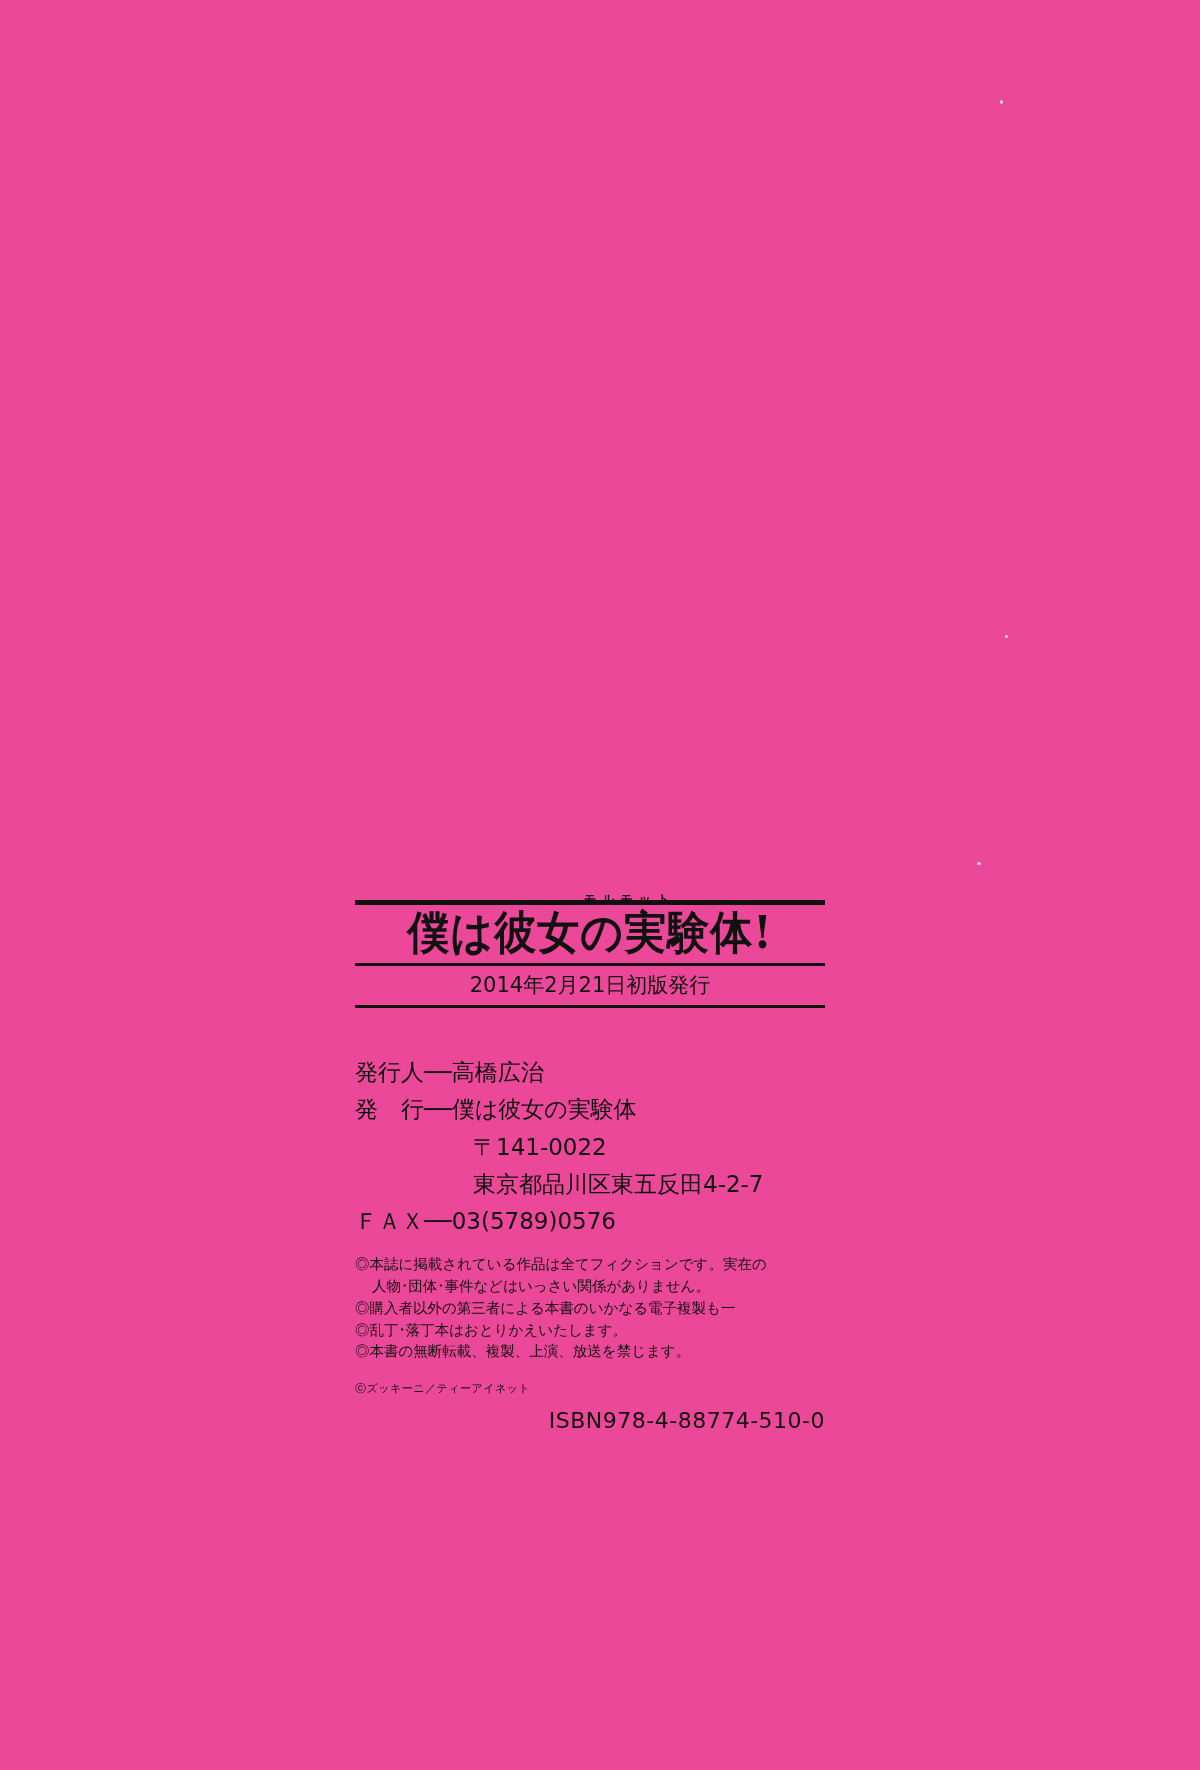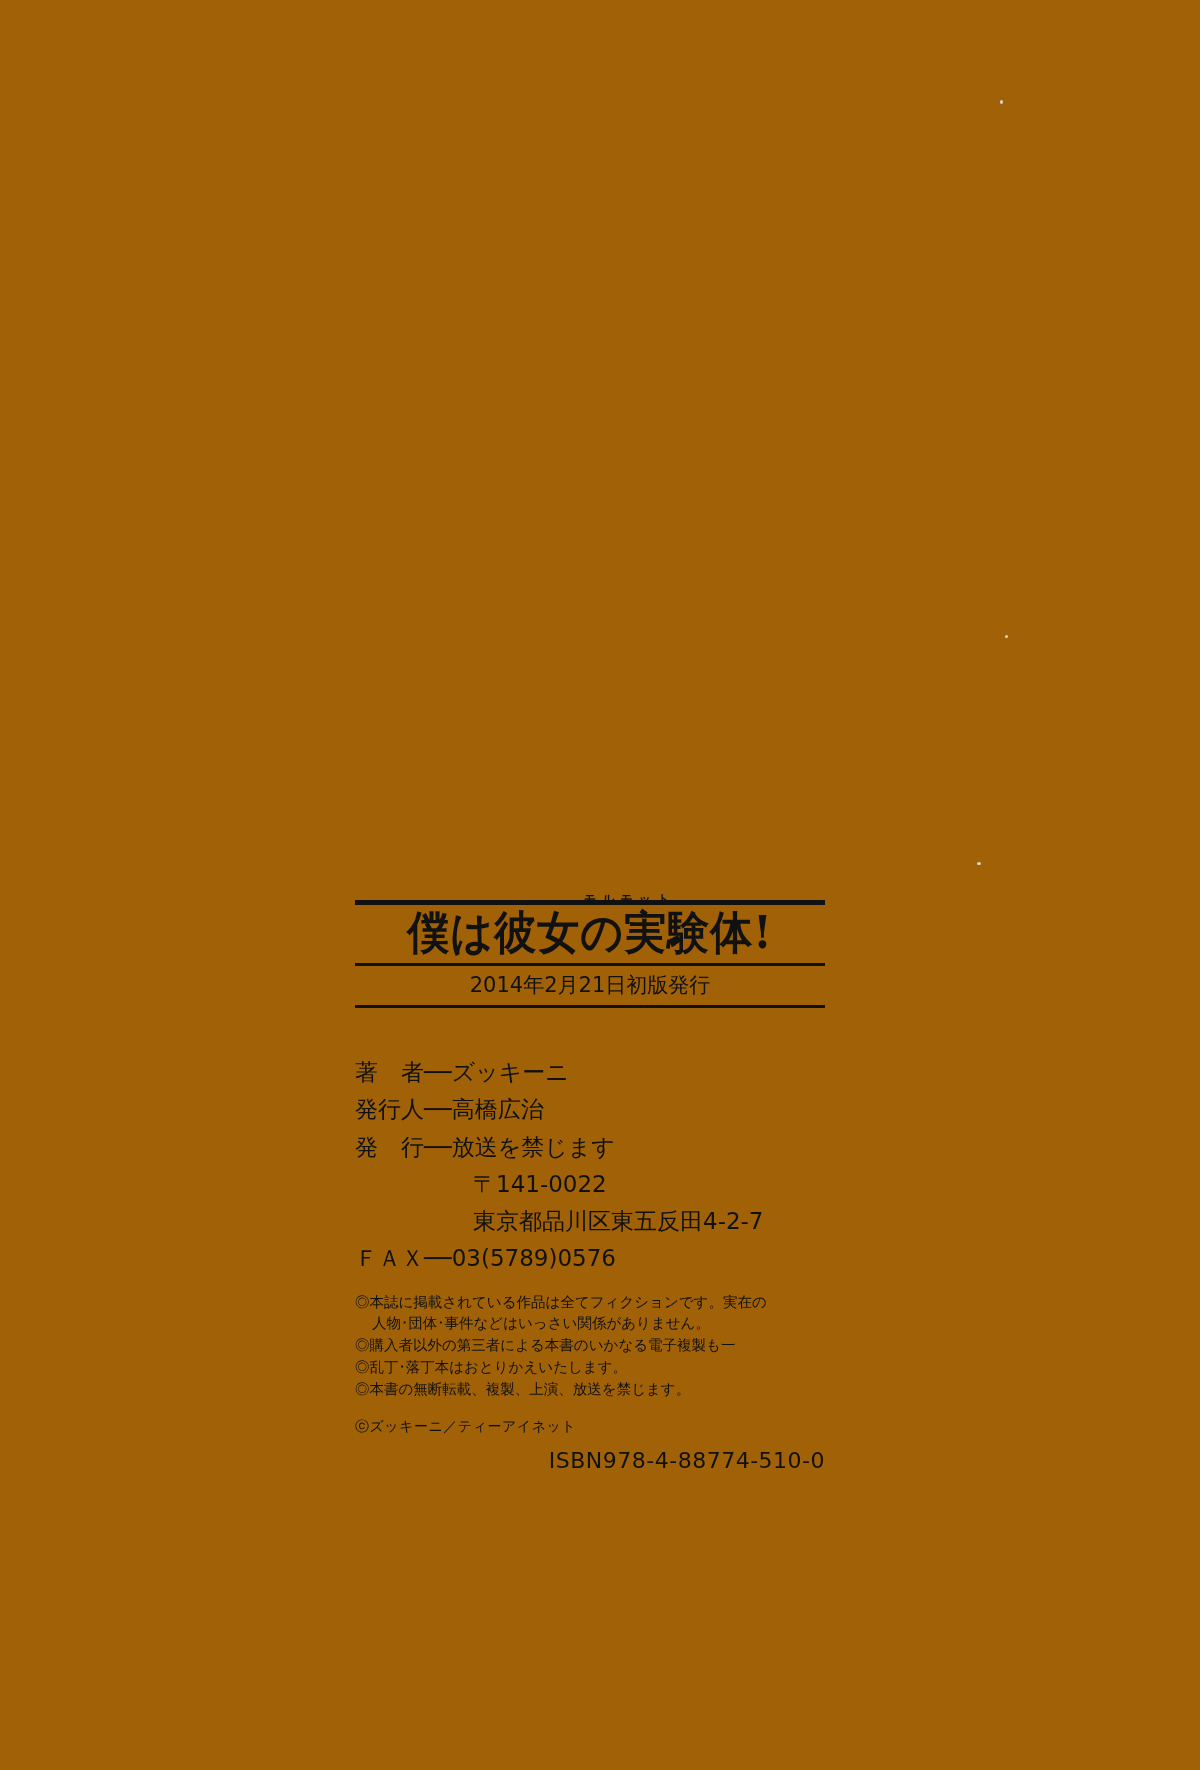--- a/index.html
+++ b/index.html
@@ -13,21 +13,21 @@
     position: relative;
     font-family: "Liberation Serif", serif;
     color: #111111;
     overflow: hidden;
   }
 
   
   .page {
     position: absolute;
     inset: 0;
-    background: #a16207;
+    background: #ec4899;
   }
 
   
   .speck {
     position: absolute;
     background: #d8d8d8;
     border-radius: 50%;
   }
 
   .colophon {
@@ -122,21 +122,21 @@
     text-indent: 0;
   }
   .note-cont {
     display: block;
     padding-left: 17px;
   }
 
   .copyright {
     margin-top: 18px;
     font-family: "DejaVu Sans", sans-serif;
-    font-size: 14px;
+    font-size: 11px;
     letter-spacing: 0.5px;
     white-space: nowrap;
   }
 
   .isbn {
     margin-top: 12px;
     text-align: right;
     font-family: "DejaVu Sans", sans-serif;
     font-size: 22px;
     letter-spacing: 0.5px;
@@ -164,27 +164,24 @@
 
       <div class="rule-mid"></div>
 
       <div class="pubdate">2014年2月21日初版発行</div>
 
       <div class="rule-mid" style="height:3px; margin-top:3px;"></div>
     </div>
 
     <div class="credits">
       <span class="credit-line">
-        <span class="credit-label">著　者──</span><span>ズッキーニ</span>
-      </span>
-      <span class="credit-line">
         <span class="credit-label">発行人──</span><span>高橋広治</span>
       </span>
       <span class="credit-line">
-        <span class="credit-label">発　行──</span><span>放送を禁じます</span>
+        <span class="credit-label">発　行──</span><span>僕は彼女の実験体</span>
       </span>
       <span class="credit-line">
         <span class="credit-indent"></span><span>〒141-0022</span>
       </span>
       <span class="credit-line">
         <span class="credit-indent"></span><span>東京都品川区東五反田4-2-7</span>
       </span>
       <span class="credit-line">
         <span class="credit-label">ＦＡＸ──</span><span>03(5789)0576</span>
       </span>

